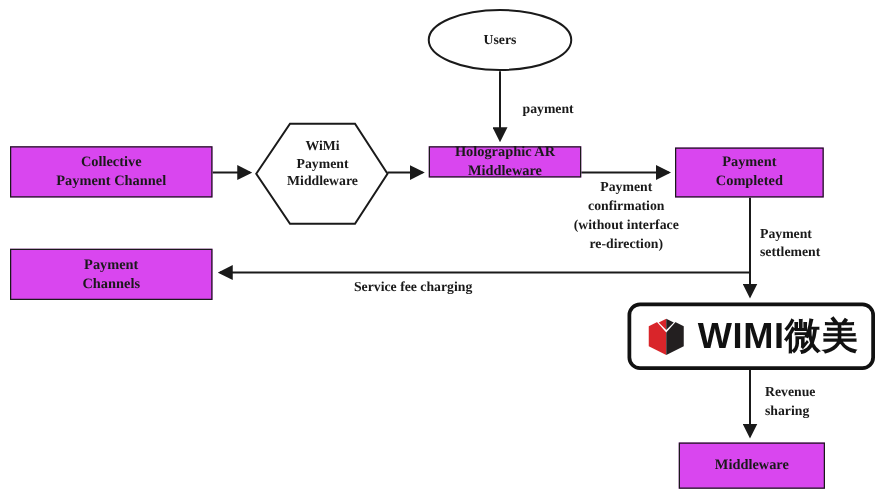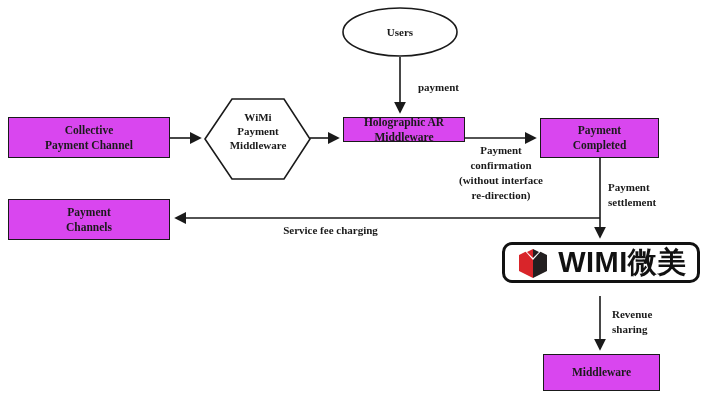--- a/index.html
+++ b/index.html
@@ -59,21 +59,21 @@
     color: #1a1a1a;
     white-space: pre-line;
     z-index: 2;
   }
   .edge-label.center { text-align: center; }
   .logo-box {
     position: absolute;
     left: 502px;
     top: 242px;
     width: 198px;
-    height: 41px;
+    height: 54px;
     box-sizing: border-box;
     border: 3px solid #111111;
     border-radius: 10px;
     background: #ffffff;
     display: flex;
     align-items: center;
     justify-content: center;
     gap: 7px;
     z-index: 2;
   }

